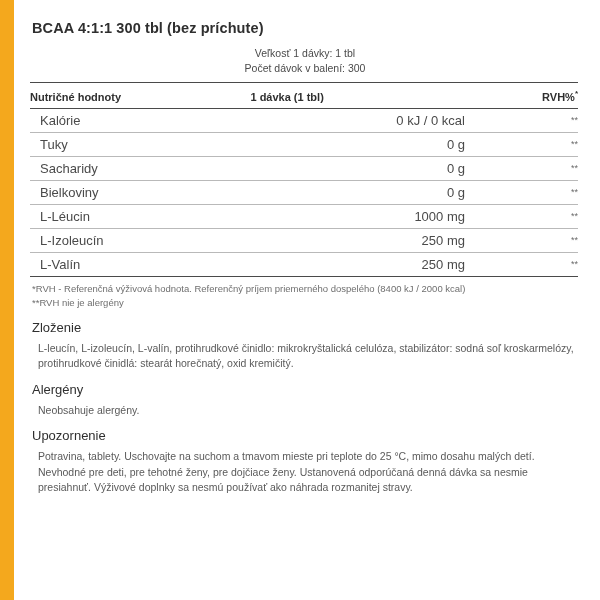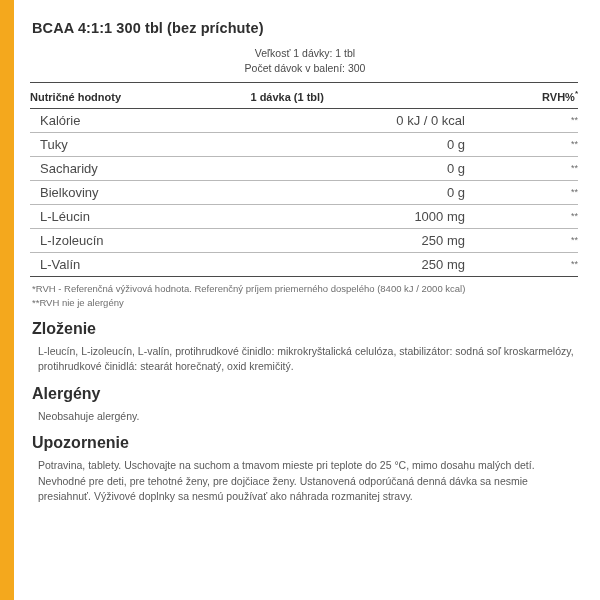--- a/index.html
+++ b/index.html
@@ -91,22 +91,22 @@
   }
   .footnote {
     font-size: 9.5px;
     color: #6f6f6f;
     line-height: 14px;
   }
   .section {
     margin-top: 10px;
   }
   .section-title {
-    font-size: 16px;
-    font-weight: bold;
+    font-size: 13px;
+    font-weight: normal;
     color: #2f2f2f;
     margin-bottom: 6px;
     margin-left: 2px;
   }
   .section-body {
     font-size: 10.5px;
     line-height: 15.5px;
     color: #5a5a5a;
     margin-left: 8px;
   }

